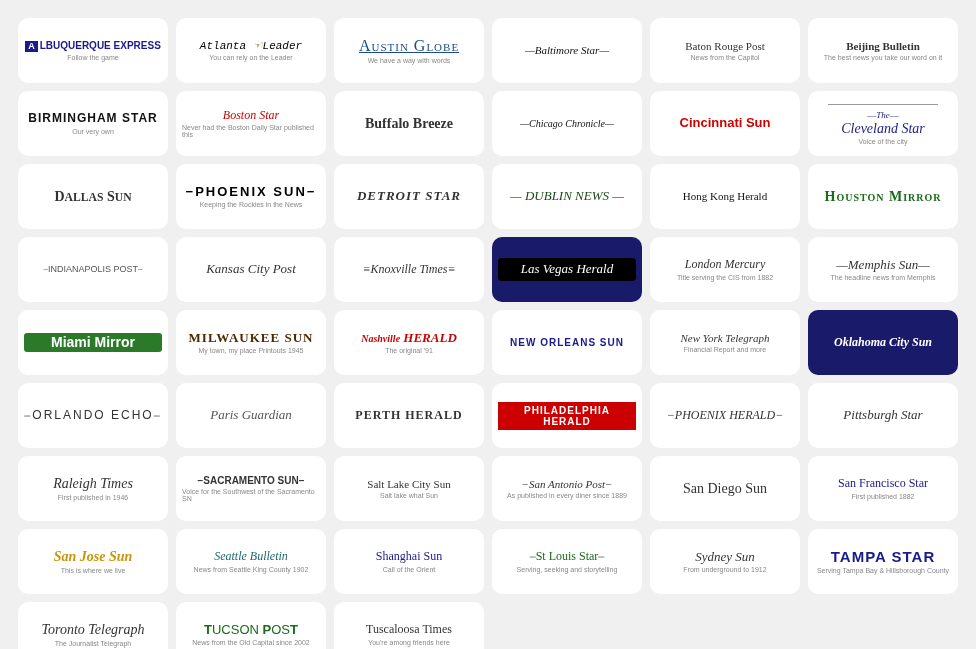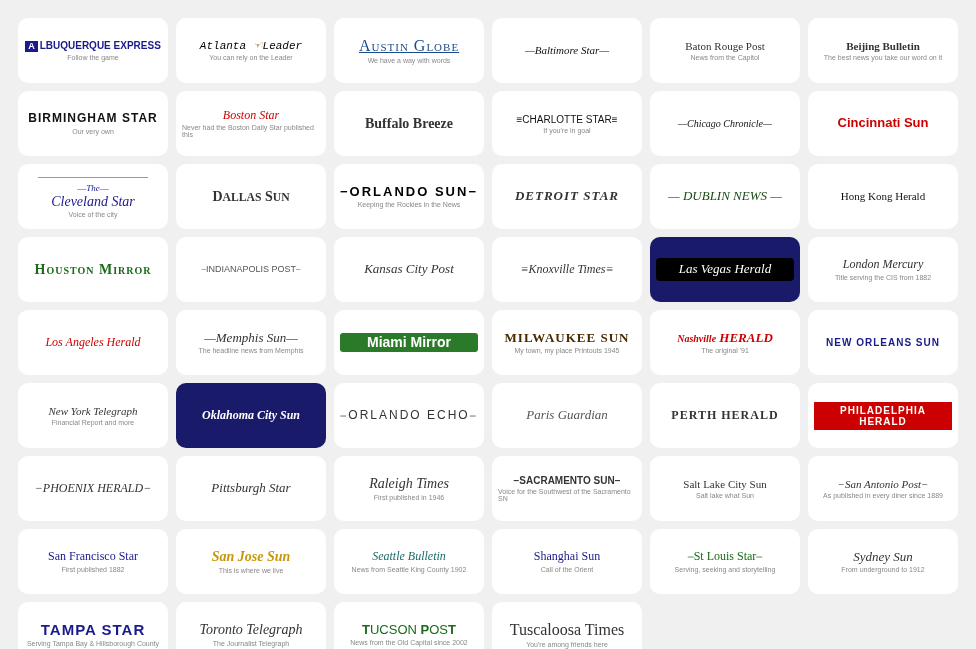--- a/index.html
+++ b/index.html
@@ -214,26 +214,20 @@
         <span class="sub-text">Never had the Boston Daily Star published this</span>
       </div>
     </div>
     <div class="newspaper-card">
       <div class="card-inner">
         <span class="np-text buffalo" style="font-family: Georgia, serif; font-weight: bold; font-size: 14px; color: rgb(51, 51, 51);">Buffalo Breeze</span>
       </div>
     </div>
     <div class="newspaper-card">
       <div class="card-inner">
-        <span class="np-text charlotte" style="font-family: Arial, sans-serif; letter-spacing: 0px;">≡CHARLOTTE STAR≡</span>
-        <span class="sub-text">If you're in goal</span>
-      </div>
-    </div>
-    <div class="newspaper-card">
-      <div class="card-inner">
         <span class="np-text chicago" style="font-family: Georgia, serif; font-style: italic;">—Chicago Chronicle—</span>
       </div>
     </div>
     <div class="newspaper-card">
       <div class="card-inner">
         <span class="np-text cincinnati" style="font-family: &quot;Arial Black&quot;, sans-serif; color: rgb(204, 0, 0); font-size: 13px;">Cincinnati Sun</span>
       </div>
     </div>
     <div class="newspaper-card">
       <div class="card-inner">
@@ -242,21 +236,21 @@
         <span class="sub-text">Voice of the city</span>
       </div>
     </div>
     <div class="newspaper-card">
       <div class="card-inner">
         <span class="np-text dallas" style="font-family: Georgia, serif; font-weight: bold; font-size: 14px;">D<small>ALLAS</small> S<small>UN</small></span>
       </div>
     </div>
     <div class="newspaper-card">
       <div class="card-inner">
-        <span class="np-text denver" style="font-family: &quot;Arial Black&quot;, sans-serif; font-size: 13px; letter-spacing: 2px;">−ORLANDO SUN−</span>
+        <span class="np-text denver" style="font-family: &quot;Arial Black&quot;, sans-serif; font-size: 13px; letter-spacing: 2px;">−PHOENIX SUN−</span>
         <span class="sub-text">Keeping the Rockies in the News</span>
       </div>
     </div>
     <div class="newspaper-card">
       <div class="card-inner">
         <span class="np-text detroit" style="font-family: Georgia, serif; font-style: italic; text-transform: uppercase; font-size: 13px; letter-spacing: 1px;">Detroit Star</span>
       </div>
     </div>
     <div class="newspaper-card">
       <div class="card-inner">
@@ -294,25 +288,20 @@
       </div>
     </div>
     <div class="newspaper-card">
       <div class="card-inner">
         <span class="np-text london" style="font-family: Georgia, serif; font-style: italic; font-size: 12px;">London Mercury</span>
         <span class="sub-text">Title serving the CIS from 1882</span>
       </div>
     </div>
     <div class="newspaper-card">
       <div class="card-inner">
-        <span class="np-text losangeles" style="font-family: Georgia, serif; font-style: italic; color: rgb(204, 0, 0); font-size: 12px;">Los Angeles Herald</span>
-      </div>
-    </div>
-    <div class="newspaper-card">
-      <div class="card-inner">
         <span class="np-text memphis" style="font-family: Georgia, serif; font-style: italic; font-size: 13px;">—Memphis Sun—</span>
         <span class="sub-text">The headline news from Memphis</span>
       </div>
     </div>
     <div class="newspaper-card">
       <div class="card-inner">
         <span class="np-text miami" style="background: rgb(42, 122, 42); color: white; font-weight: bold; font-size: 14px; padding: 2px 6px; border-radius: 3px;">Miami Mirror</span>
       </div>
     </div>
     <div class="newspaper-card">
@@ -392,20 +381,25 @@
       </div>
     </div>
     <div class="newspaper-card">
       <div class="card-inner">
         <span class="np-text sanantonio" style="font-family: Georgia, serif; font-style: italic; font-size: 11px;">−San Antonio Post−</span>
         <span class="sub-text">As published in every diner since 1889</span>
       </div>
     </div>
     <div class="newspaper-card">
       <div class="card-inner">
+        <span class="np-text sandiego" style="font-family: Georgia, serif; font-size: 14px;">San Diego Sun</span>
+      </div>
+    </div>
+    <div class="newspaper-card">
+      <div class="card-inner">
         <span class="np-text sanfrancisco" style="font-family: Georgia, serif; color: rgb(26, 26, 140); font-size: 12px;">San Francisco Star</span>
         <span class="sub-text">First published 1882</span>
       </div>
     </div>
     <div class="newspaper-card">
       <div class="card-inner">
         <span class="np-text sanjose" style="font-family: Georgia, serif; font-style: italic; color: rgb(200, 150, 10); font-size: 14px; font-weight: bold;">San Jose Sun</span>
         <span class="sub-text">This is where we live</span>
       </div>
     </div>
@@ -446,17 +440,17 @@
       </div>
     </div>
     <div class="newspaper-card">
       <div class="card-inner">
         <span class="np-text tucson" style="font-family: Arial, sans-serif; color: rgb(26, 106, 26); font-size: 13px; font-weight: bold;">T<span style="font-weight:normal">UCSON</span> P<span style="font-weight:normal">OS</span>T</span>
         <span class="sub-text">News from the Old Capital since 2002</span>
       </div>
     </div>
     <div class="newspaper-card">
       <div class="card-inner">
-        <span class="np-text tuscaloosa" style="font-family: Georgia, serif; font-size: 16px;">Tuscaloosa Times</span>
+        <span class="np-text tuscaloosa" style="font-family: Georgia, serif; font-size: 12px;">Tuscaloosa Times</span>
         <span class="sub-text">You're among friends here</span>
       </div>
     </div>
   </div>
 
 </body></html>

